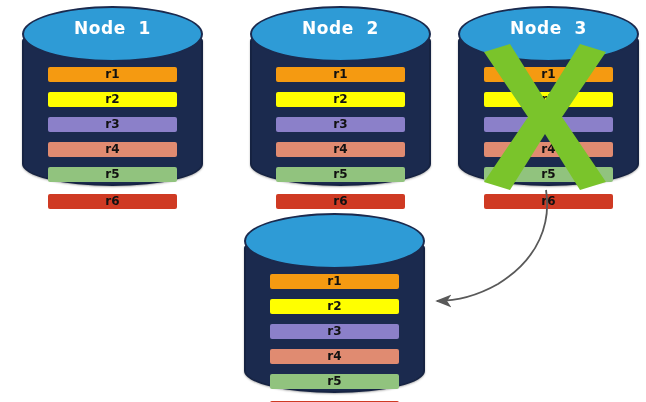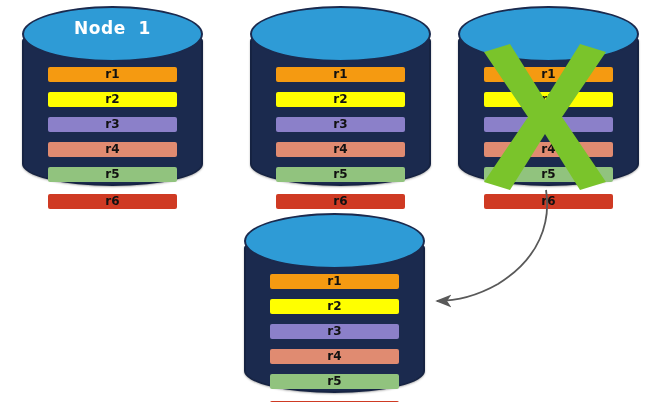--- a/index.html
+++ b/index.html
@@ -121,33 +121,35 @@
       <div class="row" style="background:#8b80c9;">r3</div>
       <div class="row" style="background:#e08b71;">r4</div>
       <div class="row" style="background:#91c37e;">r5</div>
       <div class="row" style="background:#cf3a23;">r6</div>
     </div>
   </div>
 
   <div class="node" style="left:250px; top:6px; width:181px; height:180px;">
     <div class="cyl-body"></div>
     <div class="cyl-top"></div>
+    <div class="node-label">Node  2</div>
     <div class="rows">
       <div class="row" style="background:#f59a11;">r1</div>
       <div class="row" style="background:#ffff00;">r2</div>
       <div class="row" style="background:#8b80c9;">r3</div>
       <div class="row" style="background:#e08b71;">r4</div>
       <div class="row" style="background:#91c37e;">r5</div>
       <div class="row" style="background:#cf3a23;">r6</div>
     </div>
   </div>
 
   <div class="node" style="left:458px; top:6px; width:181px; height:180px;">
     <div class="cyl-body"></div>
     <div class="cyl-top"></div>
+    <div class="node-label">Node  3</div>
     <div class="rows">
       <div class="row" style="background:#f59a11;">r1</div>
       <div class="row" style="background:#ffff00;">r2</div>
       <div class="row" style="background:#8b80c9;">r3</div>
       <div class="row" style="background:#e08b71;">r4</div>
       <div class="row" style="background:#91c37e;">r5</div>
       <div class="row" style="background:#cf3a23;">r6</div>
     </div>
   </div>
 

